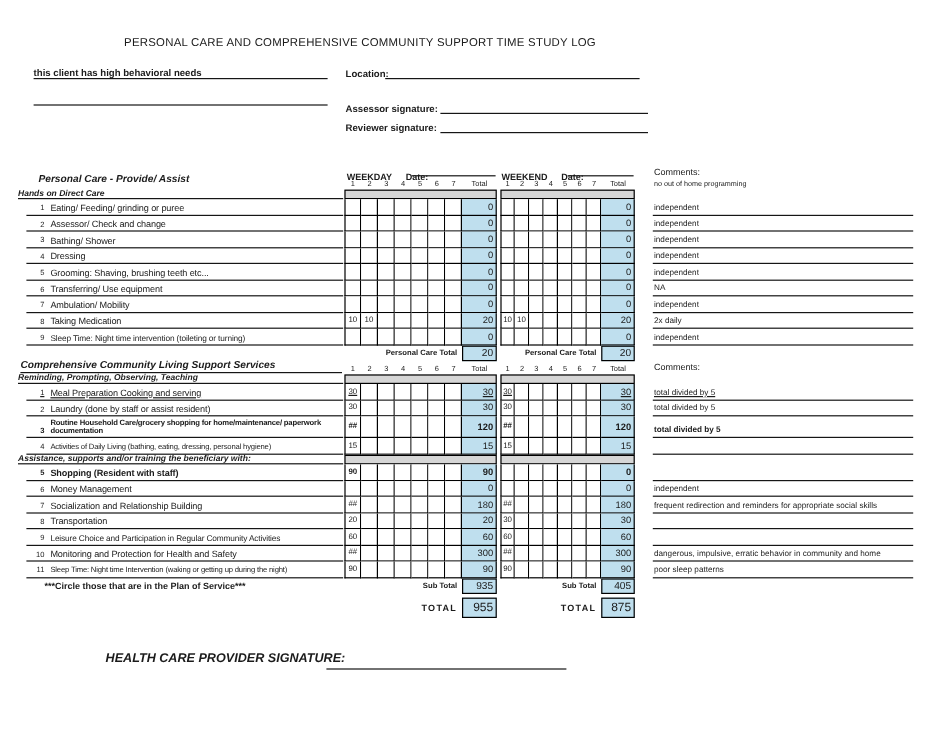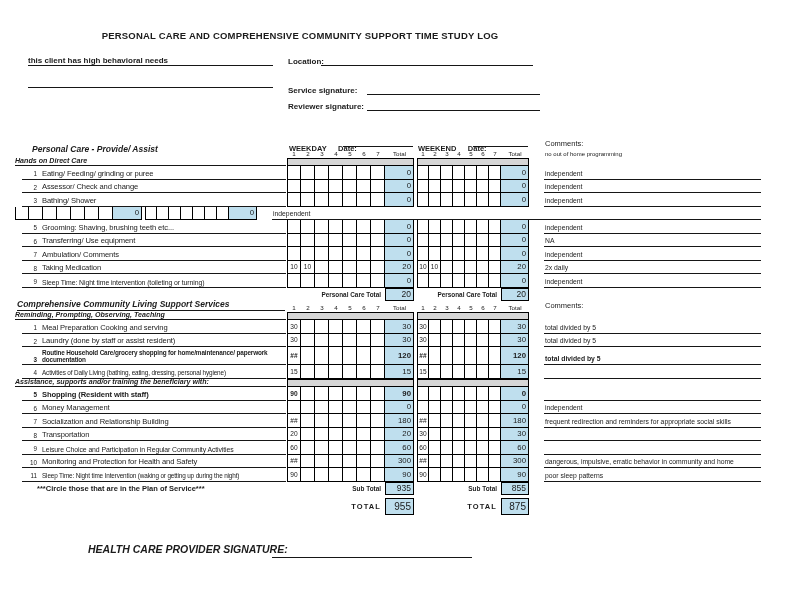--- a/index.html
+++ b/index.html
@@ -1,21 +1,21 @@
 <!DOCTYPE html>
 <html style="--blue: #bfdfee; --band: #d6d6d6;"><head>
 <meta charset="utf-8">
 <style>
   html,body{margin:0;padding:0;background:#fff;}
   #page{position:relative;width:790px;height:610px;background:#ffffff;
         font-family:"Liberation Sans","DejaVu Sans",sans-serif;color:#1b1b1b;overflow:hidden;}
   .abs{position:absolute;}
   .hline{position:absolute;height:0;border-top:1.8px solid #161616;}
   .hline.thin{border-top-width:1.3px;}
-  .title{font-weight:bold;font-size:9.5px;letter-spacing:.2px;text-align:center;white-space:nowrap;}
+  .title{font-weight:normal;font-size:9.5px;letter-spacing:.2px;text-align:center;white-space:nowrap;}
   .small-bold{font-weight:bold;font-size:8px;white-space:nowrap;}
   .sz75{font-size:7.5px;}
   .sec-title{font-weight:bold;font-style:italic;font-size:8.5px;white-space:nowrap;}
   .sec-title-ul{display:inline-block;width:268px;border-bottom:1.8px solid #161616;padding-bottom:1px;}
   .colhead{position:absolute;display:flex;height:8px;align-items:flex-end;}
   .colhead span{display:block;text-align:center;font-size:6.2px;line-height:1;white-space:nowrap;}
 
   .rows{position:absolute;left:15px;width:748px;}
   .row{display:flex;position:relative;box-sizing:border-box;}
   .row > .g{height:100%;}
@@ -63,21 +63,21 @@
 
   <div class="abs title" style="left:60px;top:30px;width:480px">PERSONAL CARE AND COMPREHENSIVE COMMUNITY SUPPORT TIME STUDY LOG</div>
 
   <div class="abs small-bold" style="left:28px;top:56px">this client has high behavioral needs</div>
   <div class="hline" style="left:28px;top:65px;width:245px"></div>
   <div class="hline" style="left:28px;top:87px;width:245px"></div>
 
   <div class="abs small-bold" style="left:288px;top:57px">Location:</div>
   <div class="hline" style="left:321px;top:65px;width:212px"></div>
 
-  <div class="abs small-bold" style="left:288px;top:86px">Service signature:</div>
+  <div class="abs small-bold" style="left:288px;top:86px">Assessor signature:</div>
   <div class="hline thin" style="left:367px;top:94px;width:173px"></div>
 
   <div class="abs small-bold" style="left:288px;top:102px">Reviewer signature:</div>
   <div class="hline thin" style="left:367px;top:110px;width:173px"></div>
 
   <div class="abs" style="left:289px;top:137px">
     <span class="small-bold sz75">WEEKDAY</span>
     <span class="small-bold sz75" style="margin-left:7px">Date:</span>
   </div>
   <div class="hline thin" style="left:343px;top:146px;width:70px"></div>
@@ -215,20 +215,25 @@
           <div class="cell"></div>
           <div class="cell"></div>
           <div class="cell ctotal">0</div>
         </div>
         <div class="cz">
           <span class="ctext">independent</span>
           <i class="cul"></i>
         </div>
       </div>
       <div class="row" style="height: 13.5px;">
+        <div class="lz">
+          <span class="num">4</span>
+          <div class="lbl">Dressing</div>
+          <i class="ul"></i>
+        </div>
         <div class="g gw">
           <div class="cell cfirst"></div>
           <div class="cell"></div>
           <div class="cell"></div>
           <div class="cell"></div>
           <div class="cell"></div>
           <div class="cell"></div>
           <div class="cell"></div>
           <div class="cell ctotal">0</div>
         </div>
@@ -305,21 +310,21 @@
           <div class="cell ctotal">0</div>
         </div>
         <div class="cz">
           <span class="ctext">NA</span>
           <i class="cul"></i>
         </div>
       </div>
       <div class="row" style="height: 13.5px;">
         <div class="lz">
           <span class="num">7</span>
-          <div class="lbl">Ambulation/ Comments</div>
+          <div class="lbl">Ambulation/ Mobility</div>
           <i class="ul"></i>
         </div>
         <div class="g gw">
           <div class="cell cfirst"></div>
           <div class="cell"></div>
           <div class="cell"></div>
           <div class="cell"></div>
           <div class="cell"></div>
           <div class="cell"></div>
           <div class="cell"></div>
@@ -450,21 +455,21 @@
           <i class="ul band-ul"></i>
         </div>
         <div class="g gw">
           <div class="bandcell"></div>
         </div>
         <div class="g ge">
           <div class="bandcell"></div>
         </div>
         <div class="cz"></div>
       </div>
-      <div class="row" style="height: 13.5px;">
+      <div class="row" style="height: 13.5px; text-decoration: underline;">
         <div class="lz">
           <span class="num">1</span>
           <div class="lbl">Meal Preparation Cooking and serving</div>
           <i class="ul"></i>
         </div>
         <div class="g gw">
           <div class="cell cfirst">30</div>
           <div class="cell"></div>
           <div class="cell"></div>
           <div class="cell"></div>
@@ -815,21 +820,21 @@
         </div>
       </div>
       <div class="row trow" style="height: 13.5px;">
         <div class="lz"></div>
         <div class="g gw tzone">
           <div class="tlabel">Sub Total</div>
           <div class="tbox">935</div>
         </div>
         <div class="g ge tzone">
           <div class="tlabel">Sub Total</div>
-          <div class="tbox">855</div>
+          <div class="tbox">405</div>
         </div>
         <div class="cz"></div>
       </div>
       <div style="height: 3px;"></div>
       <div class="row trow grand" style="height: 17px;">
         <div class="lz"></div>
         <div class="g gw tzone">
           <div class="tlabel">TOTAL</div>
           <div class="tbox">955</div>
         </div>

